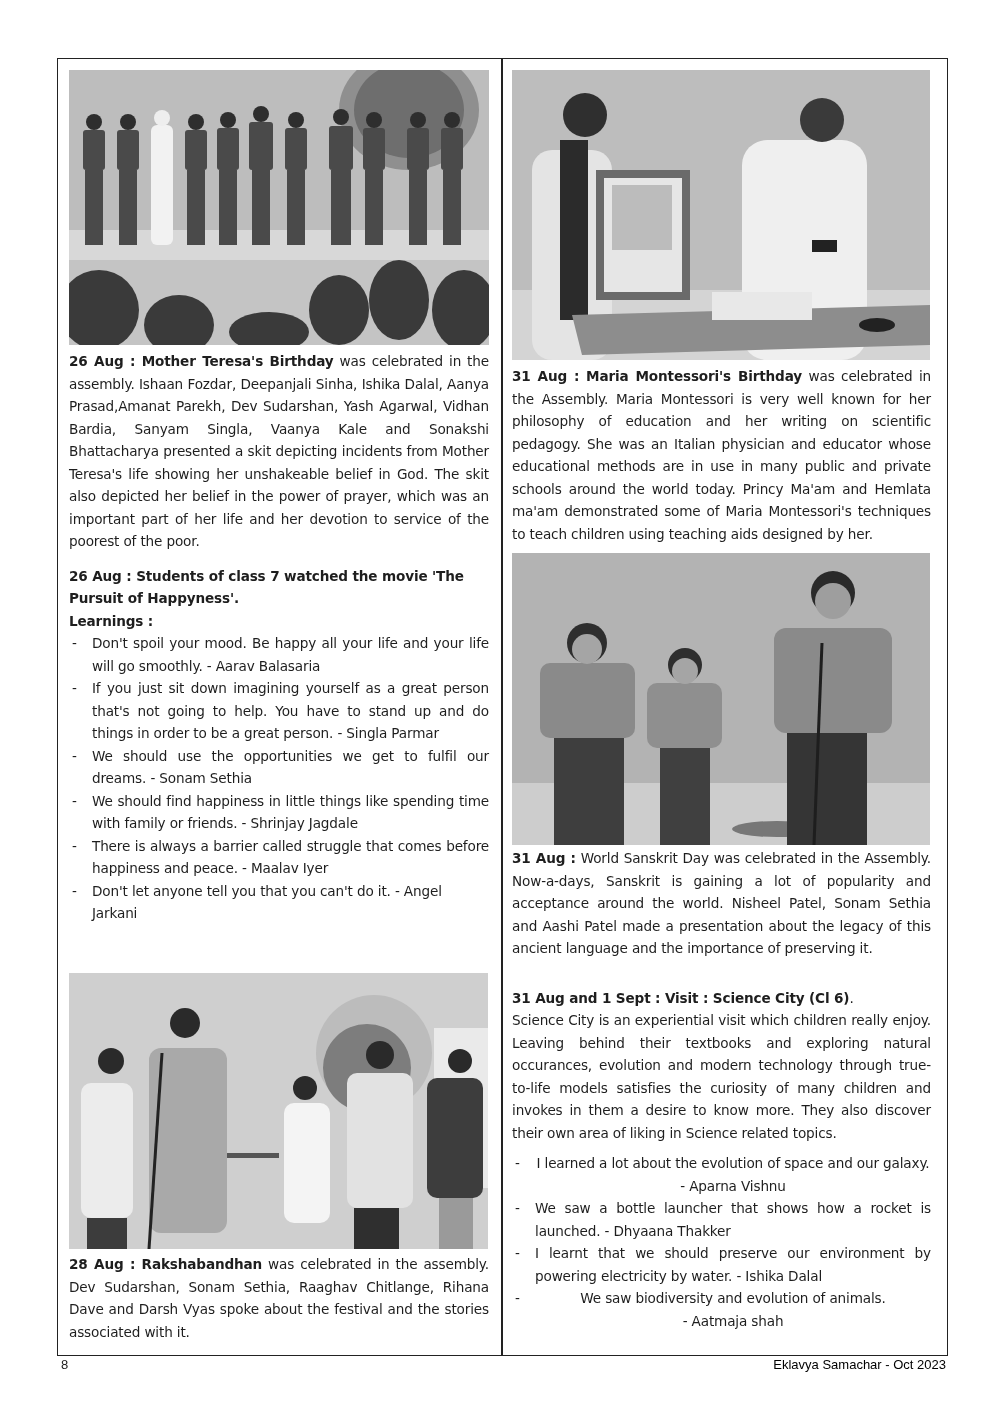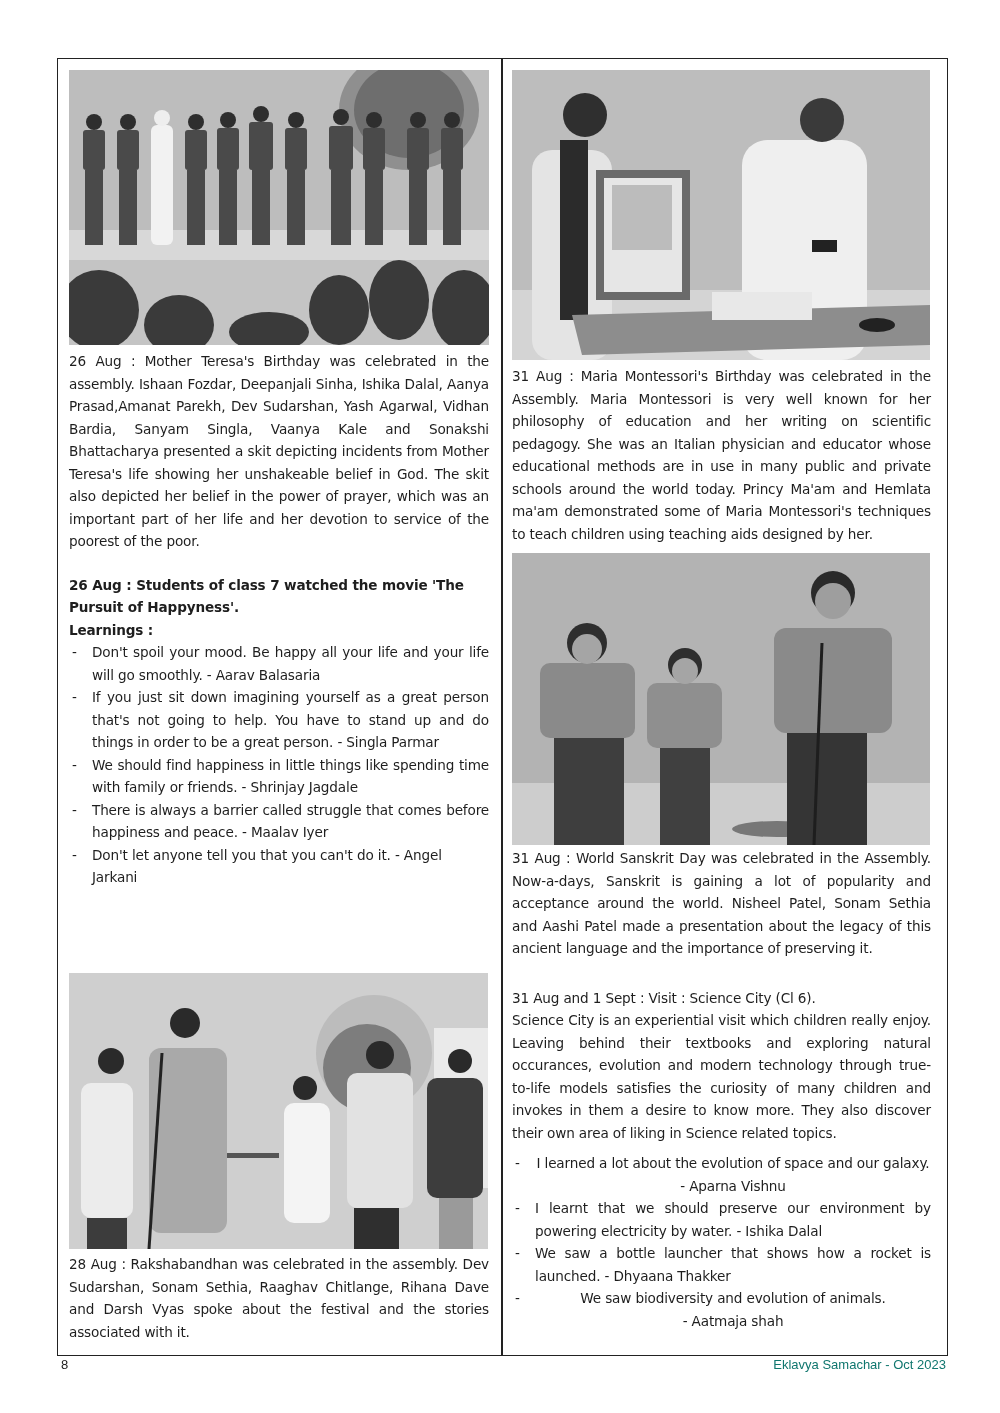--- a/index.html
+++ b/index.html
@@ -6,31 +6,31 @@
   html, body { width: 1000px; height: 1413px; background: #ffffff; overflow: hidden; }
   body { position: relative; font-family: "DejaVu Sans", "Liberation Sans", sans-serif; color: #1e1e1e; }
 
   .frame { position: absolute; left: 57px; top: 58px; width: 891px; height: 1298px; border: 1.5px solid #222; }
   .divider { position: absolute; left: 501px; top: 58px; width: 1.5px; height: 1298px; background: #222; }
 
   .photo { position: absolute; overflow: hidden; background: #b9b9b9; }
   .photo svg { width: 100%; height: 100%; display: block; }
 
   .text { position: absolute; font-size: 13.6px; line-height: 22.5px; text-align: justify; letter-spacing: -0.15px; }
-  .text b { font-weight: normal; }
+  .text b { font-weight: bold; }
   .para { margin-bottom: 8px; }
   .heading { font-weight: bold; }
   ul.dash { list-style: none; }
   ul.dash li { position: relative; padding-left: 23px; }
   ul.dash li::before { content: "-"; position: absolute; left: 3px; top: 0; }
   .right-list li { padding-left: 22px; }
   .right-list li.plain-left { text-align: center; }
 
   .footer-num { position: absolute; left: 61px; top: 1357px; font-size: 13px; color: #222; font-family: "Liberation Sans", sans-serif; }
-  .footer-title { position: absolute; right: 54px; top: 1357px; font-size: 13px; color: #0f766e; font-family: "Liberation Sans", sans-serif; }
+  .footer-title { position: absolute; right: 54px; top: 1357px; font-size: 13px; color: #000000; font-family: "Liberation Sans", sans-serif; }
 </style>
 </head>
 <body>
 
 <div class="frame"></div>
 <div class="divider"></div>
 
 <div class="photo" style="left:69px; top:70px; width:420px; height:275px;">
   <svg viewBox="0 0 420 275" preserveAspectRatio="none">
     <rect width="420" height="275" fill="#c4c4c4"></rect>
@@ -82,25 +82,26 @@
       <ellipse cx="395" cy="240" rx="32" ry="40"></ellipse>
         <ellipse cx="200" cy="262" rx="40" ry="20"></ellipse>
     </g>
   </svg>
 </div>
 
 <div class="text" style="left:69px; top:350px; width:420px;">
   <p class="para">
     <b>26 Aug : Mother Teresa's Birthday</b><span> was celebrated in the assembly. Ishaan Fozdar, Deepanjali Sinha, Ishika Dalal, Aanya Prasad,Amanat Parekh, Dev Sudarshan, Yash Agarwal, Vidhan Bardia, Sanyam Singla, Vaanya Kale and Sonakshi Bhattacharya presented a skit depicting incidents from Mother Teresa's life showing her unshakeable belief in God. The skit also depicted her belief in the power of prayer, which was an important part of her life and her devotion to service of the poorest of the poor.</span>
   </p>
-  <p class="heading" style="text-align:left; margin-top:21px;">26 Aug : Students of class 7 watched the movie 'The Pursuit of Happyness'.</p>
+  <p class="heading" style="text-align:left; margin-top:12px;">26 Aug : Students of class 7 watched the movie 'The Pursuit of Happyness'.</p>
   <p class="heading">Learnings :</p>
   <ul class="dash">
     <li>Don't spoil your mood. Be happy all your life and your life will go smoothly. - Aarav Balasaria</li>
     <li>If you just sit down imagining yourself as a great person that's not going to help. You have to stand up and do things in order to be a great person. - Singla Parmar</li>
+    <li>We should use the opportunities we get to fulfil our dreams. - Sonam Sethia</li>
     <li>We should find happiness in little things like spending time with family or friends. - Shrinjay Jagdale</li>
     <li>There is always a barrier called struggle that comes before happiness and peace. - Maalav Iyer</li>
     <li style="text-align:left;">Don't let anyone tell you that you can't do it. - Angel Jarkani</li>
   </ul>
 </div>
 
 <div class="photo" style="left:69px; top:973px; width:419px; height:276px;">
   <svg viewBox="0 0 419 276" preserveAspectRatio="none">
     <rect width="419" height="276" fill="#cfcfcf"></rect>
     <circle cx="305" cy="80" r="58" fill="#bcbcbc"></circle>
@@ -186,24 +187,24 @@
   <p style="margin-top:27px; text-align:left;">
     <b>31 Aug and 1 Sept : Visit : Science City  (Cl 6)</b><span>.</span>
   </p>
   <p class="para">Science City is an experiential visit which children really enjoy. Leaving behind their textbooks and exploring natural occurances, evolution and modern technology through true-to-life models satisfies the curiosity of many children and invokes in them a desire to know more. They also discover their own area of liking in Science related topics.</p>
   <ul class="dash right-list">
     <li class="plain-left">
       <span>I learned a lot about the evolution of space and our galaxy.</span><br>
       <span>- Aparna Vishnu</span>
     </li>
     <li>
+      <span>We saw a bottle launcher that shows how a rocket is launched. - Dhyaana Thakker</span>
+    </li>
+    <li>
       <span>I learnt that we should preserve our environment by powering electricity by water. - Ishika Dalal</span>
-    </li>
-    <li>
-      <span>We saw a bottle launcher that shows how a rocket is launched. - Dhyaana Thakker</span>
     </li>
     <li class="plain-left">
       <span>We saw biodiversity and evolution of animals.</span><br>
       <span>- Aatmaja shah</span>
     </li>
   </ul>
 </div>
 
 <div class="footer-num">8</div>
 <div class="footer-title">Eklavya Samachar - Oct 2023</div>

